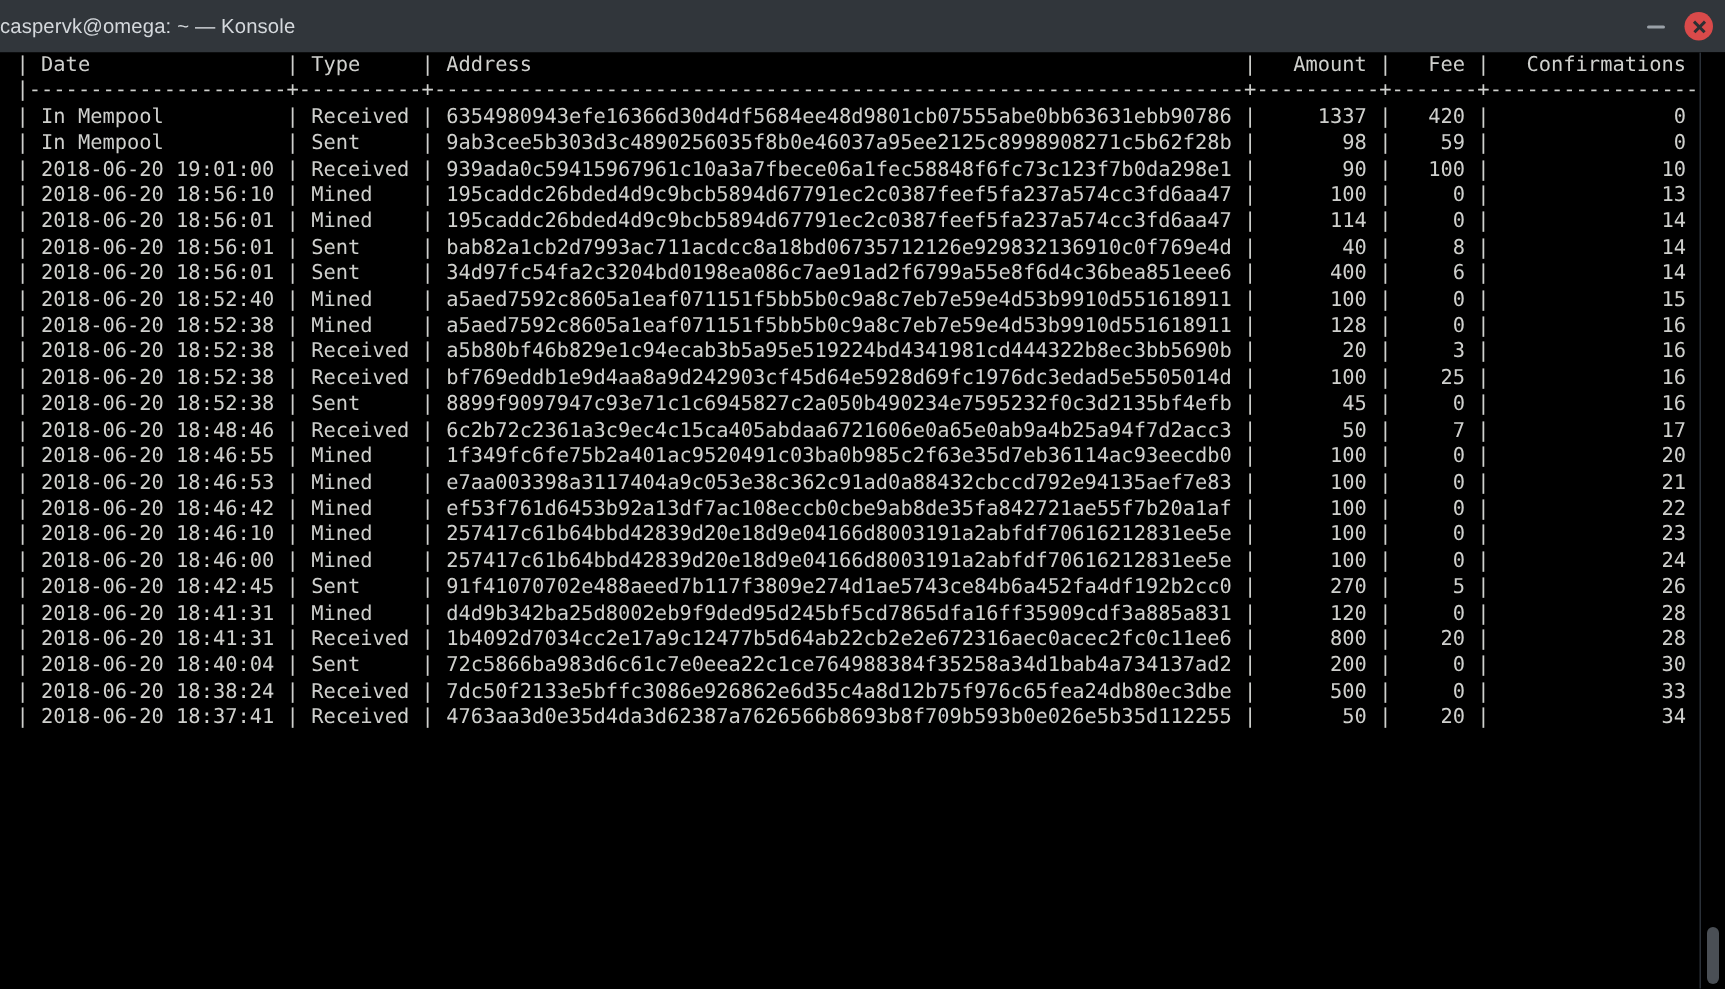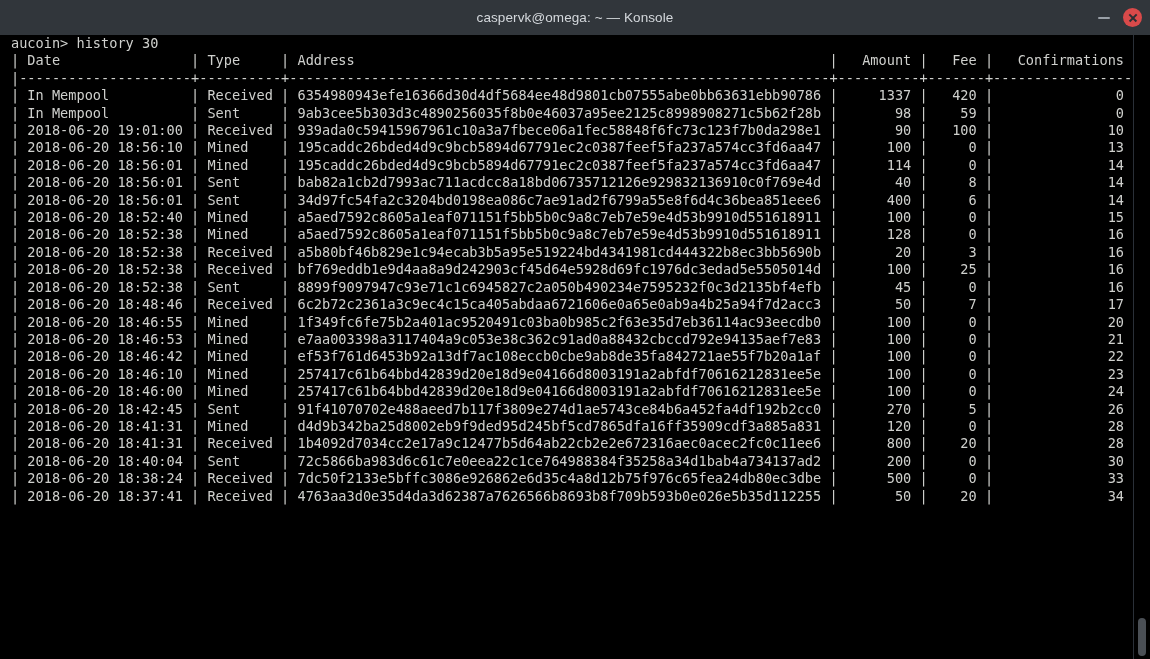--- a/index.html
+++ b/index.html
@@ -26,21 +26,20 @@
   
   .titlebar {
     position: absolute;
     left: 0;
     top: 0;
     width: 1150px;
     height: 35px;
     background: #31363b;
     display: flex;
     align-items: center;
-    justify-content: center;
   }
   .titlebar-text {
     font-family: "Liberation Sans", sans-serif;
     font-size: 13.5px;
     color: #d4d8dc;
     letter-spacing: 0.1px;
     white-space: nowrap;
   }
   .window-controls {
     position: absolute;
@@ -159,21 +158,20 @@
     <div class="window-controls">
       <div class="btn-min"></div>
       <div class="btn-close"></div>
     </div>
   </div>
 
   <div class="left-edge-strip"></div>
 
   <div class="terminal">
     <div class="term-inner" id="term-inner">
-        <div class="line">aucoin&gt; history 30</div>
         <div class="line">| Date                | Type     | Address                                                          |   Amount |   Fee |   Confirmations |</div>
         <div class="line">|---------------------+----------+------------------------------------------------------------------+----------+-------+-----------------|</div>
         <div class="line">| In Mempool          | Received | 6354980943efe16366d30d4df5684ee48d9801cb07555abe0bb63631ebb90786 |     1337 |   420 |               0 |</div>
         <div class="line">| In Mempool          | Sent     | 9ab3cee5b303d3c4890256035f8b0e46037a95ee2125c8998908271c5b62f28b |       98 |    59 |               0 |</div>
         <div class="line">| 2018-06-20 19:01:00 | Received | 939ada0c59415967961c10a3a7fbece06a1fec58848f6fc73c123f7b0da298e1 |       90 |   100 |              10 |</div>
         <div class="line">| 2018-06-20 18:56:10 | Mined    | 195caddc26bded4d9c9bcb5894d67791ec2c0387feef5fa237a574cc3fd6aa47 |      100 |     0 |              13 |</div>
         <div class="line">| 2018-06-20 18:56:01 | Mined    | 195caddc26bded4d9c9bcb5894d67791ec2c0387feef5fa237a574cc3fd6aa47 |      114 |     0 |              14 |</div>
         <div class="line">| 2018-06-20 18:56:01 | Sent     | bab82a1cb2d7993ac711acdcc8a18bd06735712126e929832136910c0f769e4d |       40 |     8 |              14 |</div>
         <div class="line">| 2018-06-20 18:56:01 | Sent     | 34d97fc54fa2c3204bd0198ea086c7ae91ad2f6799a55e8f6d4c36bea851eee6 |      400 |     6 |              14 |</div>
         <div class="line">| 2018-06-20 18:52:40 | Mined    | a5aed7592c8605a1eaf071151f5bb5b0c9a8c7eb7e59e4d53b9910d551618911 |      100 |     0 |              15 |</div>

